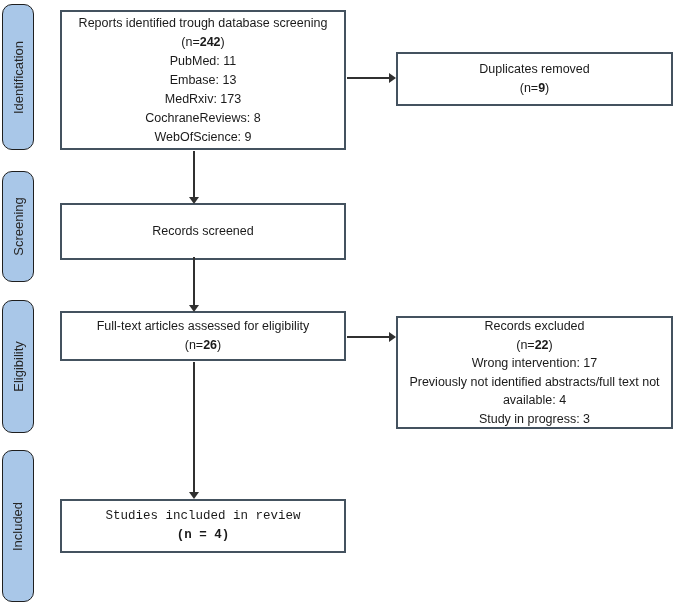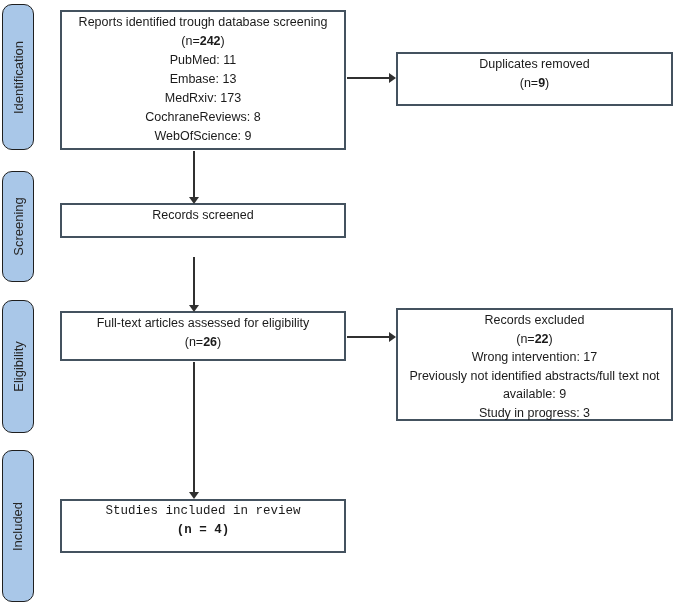--- a/index.html
+++ b/index.html
@@ -29,29 +29,29 @@
     color:#262626;
   }
 
   
   .fbox{
     position:absolute;
     background:#ffffff;
     border:2px solid var(--box-border);
     box-sizing:border-box;
     display:flex;flex-direction:column;
-    align-items:center;
+    align-items:center;justify-content:center;
     text-align:center;
     font-size:12.5px;line-height:19px;
     padding:1px 6px;
   }
   .fbox .nval{font-weight:bold;}
   .fbox .bold-all{font-weight:bold;}
   .fbox div{width:100%;}
-  #box-excluded{line-height:18.5px;}
+  #box-excluded{line-height:18.5px;margin-top:8px;}
 
   
   .arr{position:absolute;background:var(--arrow);}
   .arr-v{width:2px;}
   .arr-v::after{
     content:"";position:absolute;bottom:-7px;left:-4px;
     border:5px solid transparent;border-bottom:none;
     border-top:7px solid var(--arrow);
   }
   .arr-h{height:2px;}
@@ -82,21 +82,21 @@
   <div class="fbox" id="box-identified" style="left:60px;top:10px;width:286px;height:140px;">
     <div>Reports identified trough database screening</div>
     <div><span>(n=</span><span class="nval">242</span><span>)</span></div>
     <div>PubMed: 11</div>
     <div>Embase: 13</div>
     <div>MedRxiv: 173</div>
     <div>CochraneReviews: 8</div>
     <div>WebOfScience: 9</div>
   </div>
 
-  <div class="fbox" id="box-screened" style="left:60px;top:203px;width:286px;height:35px;">
+  <div class="fbox" id="box-screened" style="left:60px;top:203px;width:286px;height:57px;">
     <div>Records screened</div>
   </div>
 
   <div class="fbox" id="box-fulltext" style="left:60px;top:311px;width:286px;height:50px;">
     <div>Full-text articles assessed for eligibility</div>
     <div><span>(n=</span><span class="nval">26</span><span>)</span></div>
   </div>
 
   <div class="fbox" id="box-included" style="left:60px;top:499px;width:286px;height:54px;font-family:Liberation Mono, monospace;">
     <div>Studies included in review</div>
@@ -105,21 +105,21 @@
 
   <div class="fbox" id="box-duplicates" style="left:396px;top:52px;width:277px;height:54px;">
     <div>Duplicates removed</div>
     <div><span>(n=</span><span class="nval">9</span><span>)</span></div>
   </div>
 
   <div class="fbox" id="box-excluded" style="left:396px;top:308px;width:277px;height:113px;">
     <div>Records excluded</div>
     <div><span>(n=</span><span class="nval">22</span><span>)</span></div>
     <div>Wrong intervention: 17</div>
-    <div>Previously not identified abstracts/full text not available: 9</div>
+    <div>Previously not identified abstracts/full text not available: 4</div>
     <div>Study in progress: 3</div>
   </div>
 
   <div class="arr arr-v" style="left:193px;top:151px;height:46px;"></div>
   <div class="arr arr-v" style="left:193px;top:257px;height:48px;"></div>
   <div class="arr arr-v" style="left:193px;top:362px;height:130px;"></div>
   <div class="arr arr-h" style="left:347px;top:77px;width:42px;"></div>
   <div class="arr arr-h" style="left:347px;top:336px;width:42px;"></div>
 
 </div>

